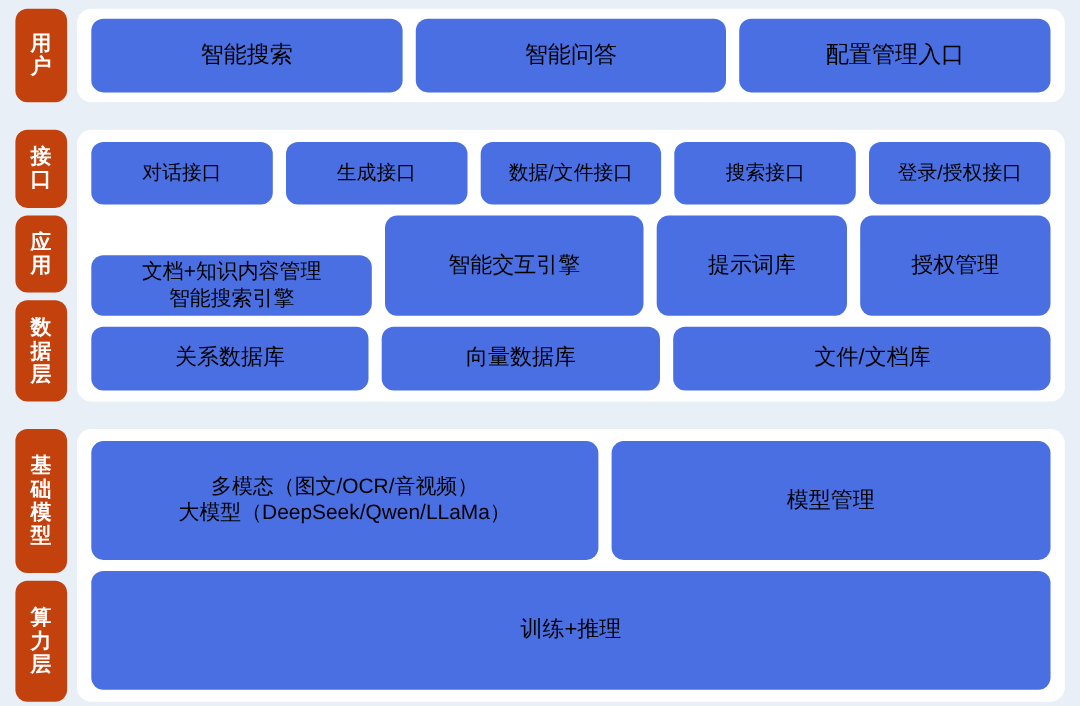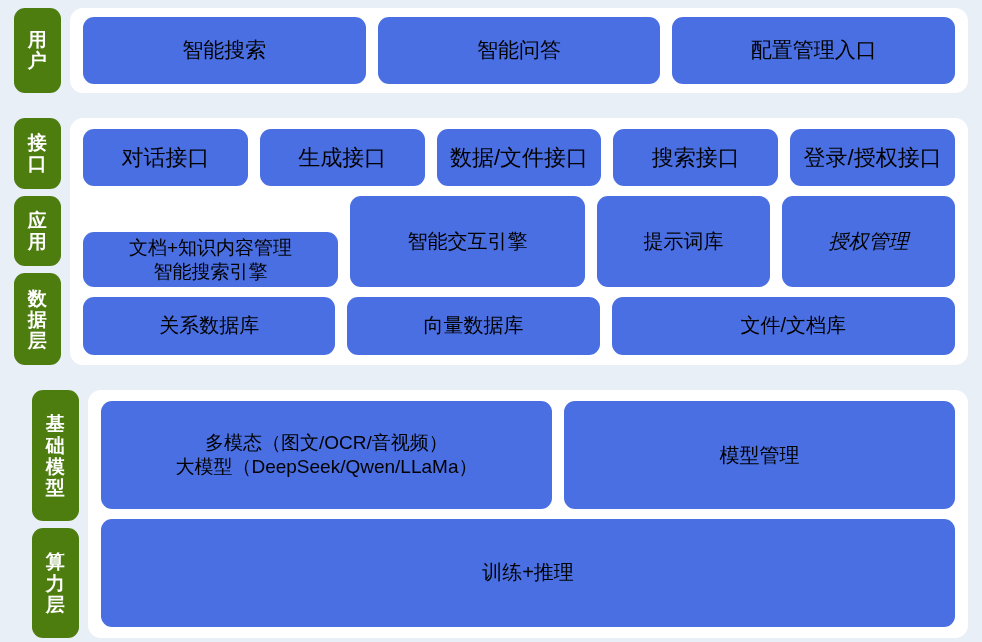--- a/index.html
+++ b/index.html
@@ -29,33 +29,33 @@
 
   
   .section {
     position: relative;
     display: flex;
     align-items: stretch;
     gap: 9px;
   }
   .section-top    { height: 92px; }
   .section-middle { height: 268px; }
-  .section-bottom { height: 268px; margin-left: 18px; }
+  .section-bottom { height: 268px; }
 
   
   .rail {
     flex: 0 0 47px;
     display: flex;
     flex-direction: column;
     gap: 7px;
   }
 
   .rail-tab {
     flex: 1 1 auto;
-    background: #4d7c0f;
+    background: #c2410c;
     border-radius: 11px;
     color: #ffffff;
     display: flex;
     align-items: center;
     justify-content: center;
     text-align: center;
     font-size: 19px;
     font-weight: 700;
     line-height: 1.12;
     letter-spacing: 0.5px;
@@ -102,27 +102,27 @@
     line-height: 1.28;
     padding: 4px 8px;
     white-space: pre-line;
   }
 
   
   .section-top .box { font-size: 21px; }
   .section-top .panel { padding: 9px 13px; }
 
   
-  .row-interface .box { flex: 1 1 0; font-size: 22px; }
+  .row-interface .box { flex: 1 1 0; font-size: 18px; }
 
   
   .row-app .box-doc     { flex: 2.62 1 0; font-size: 19px; line-height: 1.24; margin-top: 36px; }
   .row-app .box-engine  { flex: 2.40 1 0; }
   .row-app .box-prompt  { flex: 1.72 1 0; }
-  .row-app .box-auth    { flex: 1.72 1 0; font-style: italic; }
+  .row-app .box-auth    { flex: 1.72 1 0; }
 
   
   .row-data .box-rel    { flex: 1 1 0; }
   .row-data .box-vec    { flex: 1 1 0; }
   .row-data .box-file   { flex: 1.30 1 0; padding-left: 28px; }
 
   
   .row-model .box-multi { flex: 1.60 1 0; font-size: 19px; line-height: 1.3; }
   .row-model .box-train { flex: 1.05 1 0; }
   .row-model .box-manage{ flex: 1.38 1 0; }

